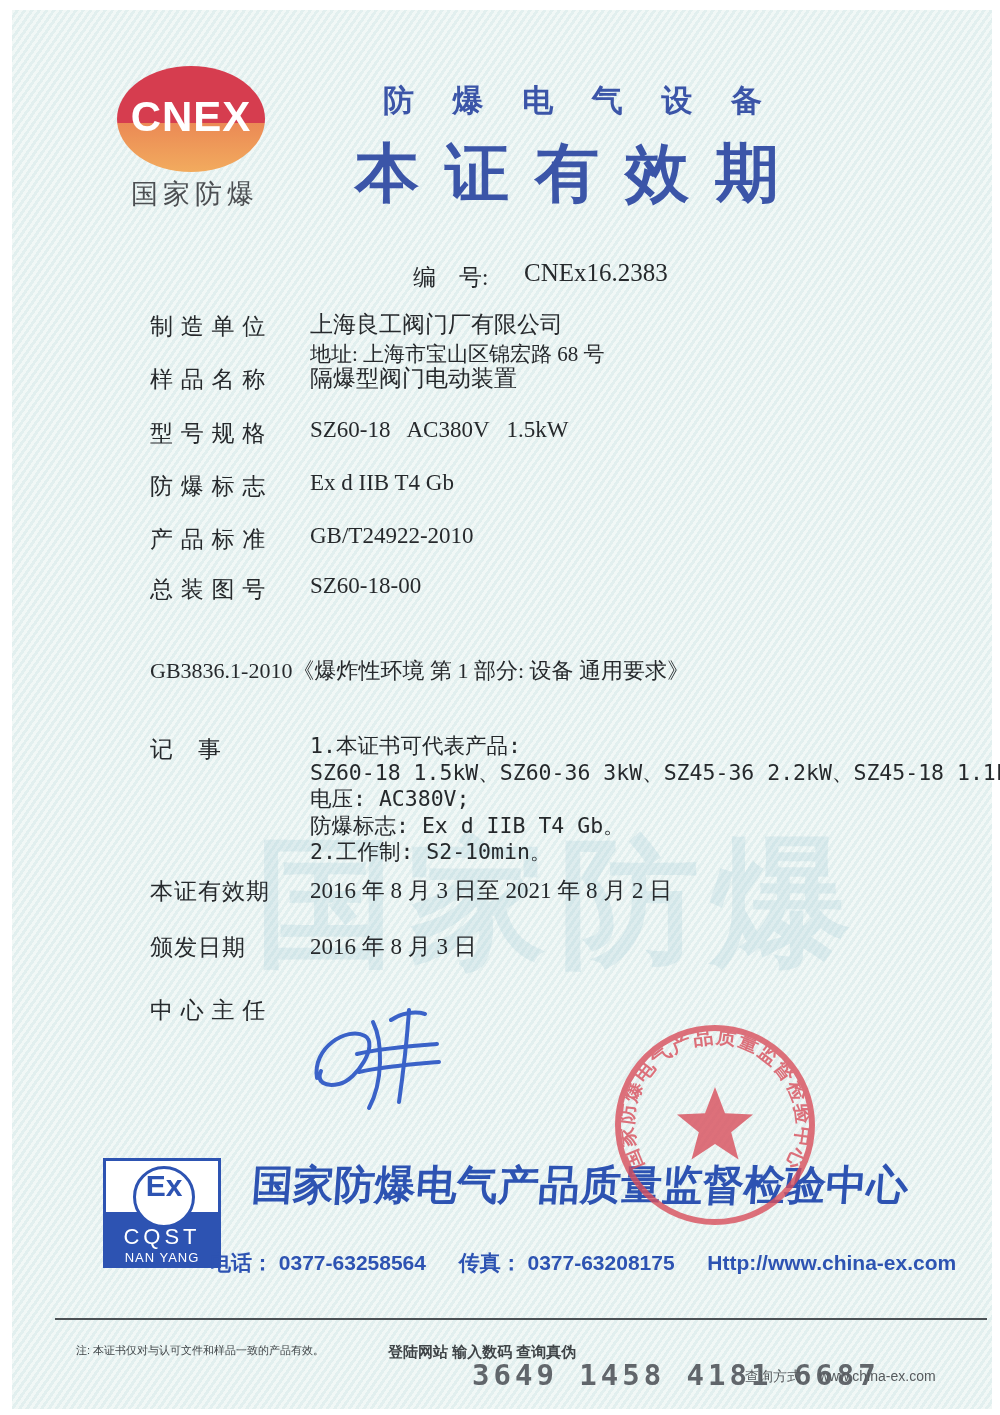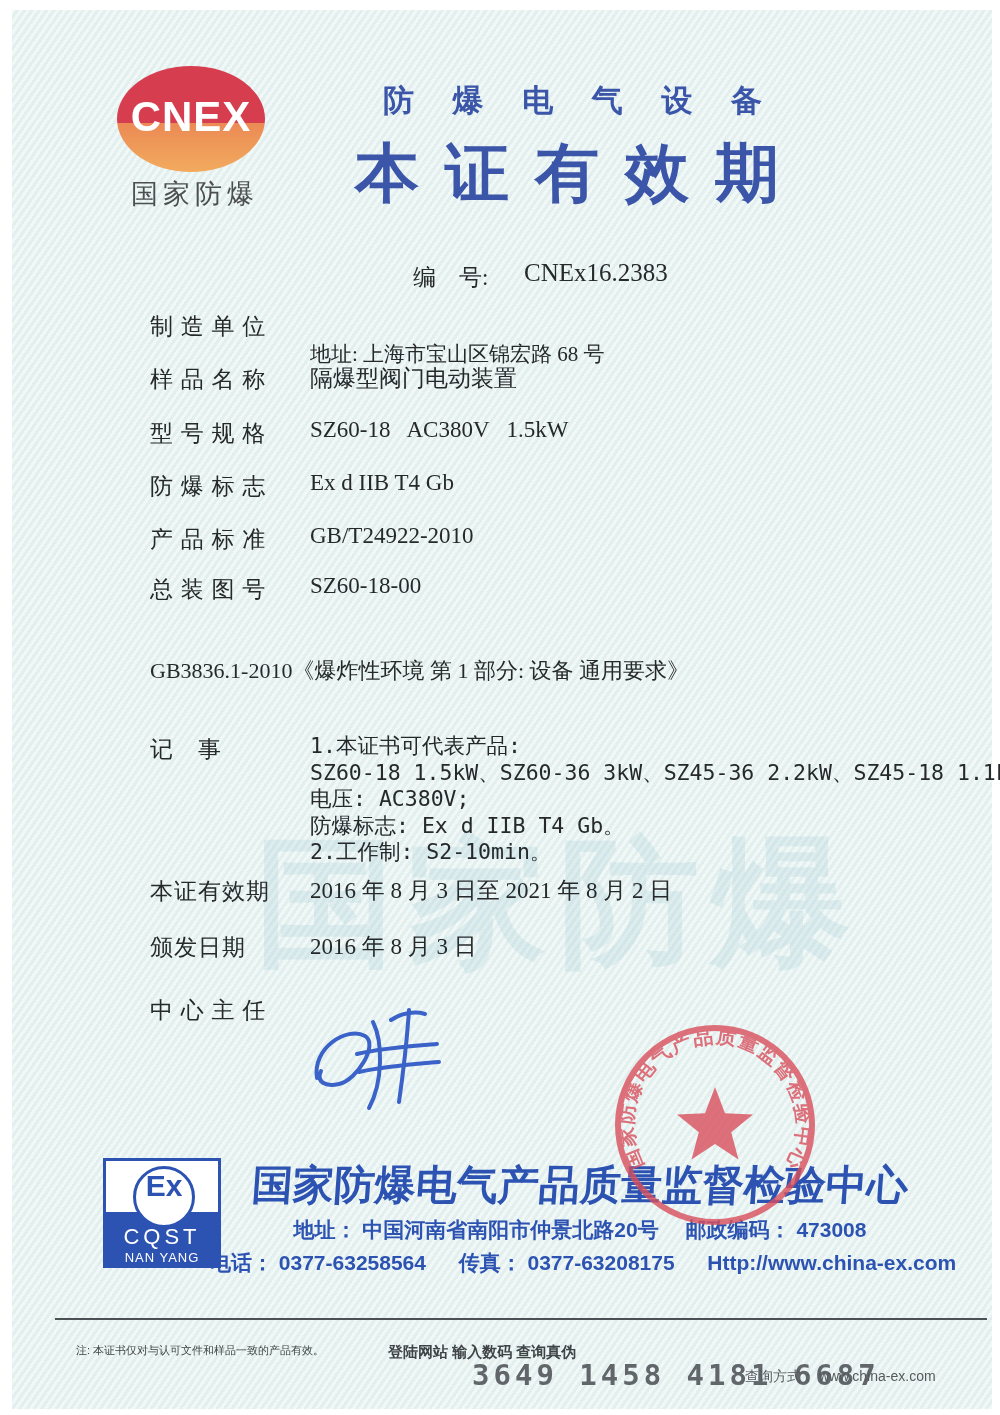--- a/index.html
+++ b/index.html
@@ -78,20 +78,21 @@
   </div>
   <div class="abs cnex-caption">国家防爆</div>
 
   <div class="abs hdr-sub">防 爆 电 气 设 备</div>
   <div class="abs hdr-title">本证有效期</div>
 
   <div class="abs cert-label pre">编　号:</div>
   <div class="abs cert-value">CNEx16.2383</div>
 
   <div class="abs flabel pre" style="top:311px">制 造 单 位</div>
+  <div class="abs fvalue pre" style="top:309px">上海良工阀门厂有限公司</div>
   <div class="abs fvalue2 pre" style="top:340px">地址: 上海市宝山区锦宏路 68 号</div>
 
   <div class="abs flabel pre" style="top:364px">样 品 名 称</div>
   <div class="abs fvalue pre" style="top:363px">隔爆型阀门电动装置</div>
 
   <div class="abs flabel pre" style="top:418px">型 号 规 格</div>
   <div class="abs fvalue pre" style="top:417px">SZ60-18   AC380V   1.5kW</div>
 
   <div class="abs flabel pre" style="top:471px">防 爆 标 志</div>
   <div class="abs fvalue pre" style="top:470px">Ex d IIB T4 Gb</div>
@@ -144,21 +145,20 @@
 
   <div class="abs badge">
     <div class="badge-blue"></div>
     <div class="badge-circle">
       <span class="badge-ex">Ex</span>
     </div>
     <div class="badge-cqst">CQST</div>
     <div class="badge-ny">NAN YANG</div>
   </div>
   <div class="abs issuer-name">国家防爆电气产品质量监督检验中心</div>
-  <div class="abs issuer-addr pre">地址： 中国河南省南阳市仲景北路20号 　邮政编码： 473008</div>
   <div class="abs issuer-contact pre">电话： 0377-63258564 　 传真： 0377-63208175 　 Http://www.china-ex.com</div>
 
   <div class="abs divider"></div>
   <div class="abs foot-note">注: 本证书仅对与认可文件和样品一致的产品有效。</div>
   <div class="abs foot-hint">登陆网站 输入数码 查询真伪</div>
   <div class="abs foot-code pre">3649 1458 4181 6687</div>
   <div class="abs foot-query pre">查询方式： www.china-ex.com</div>
 </div>
 
 </body></html>

